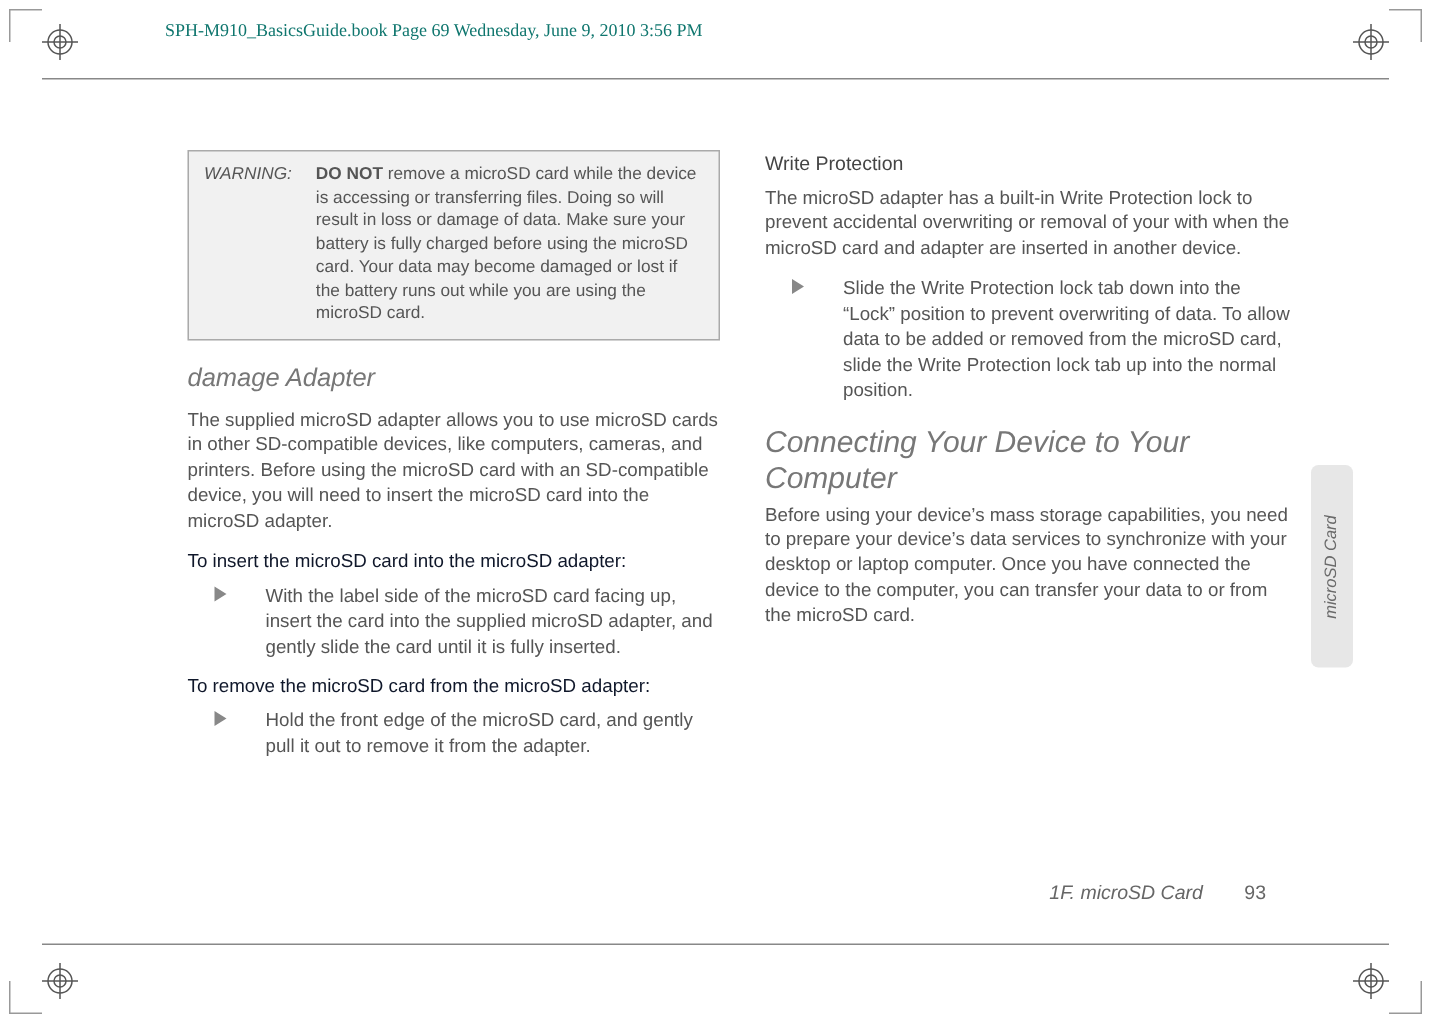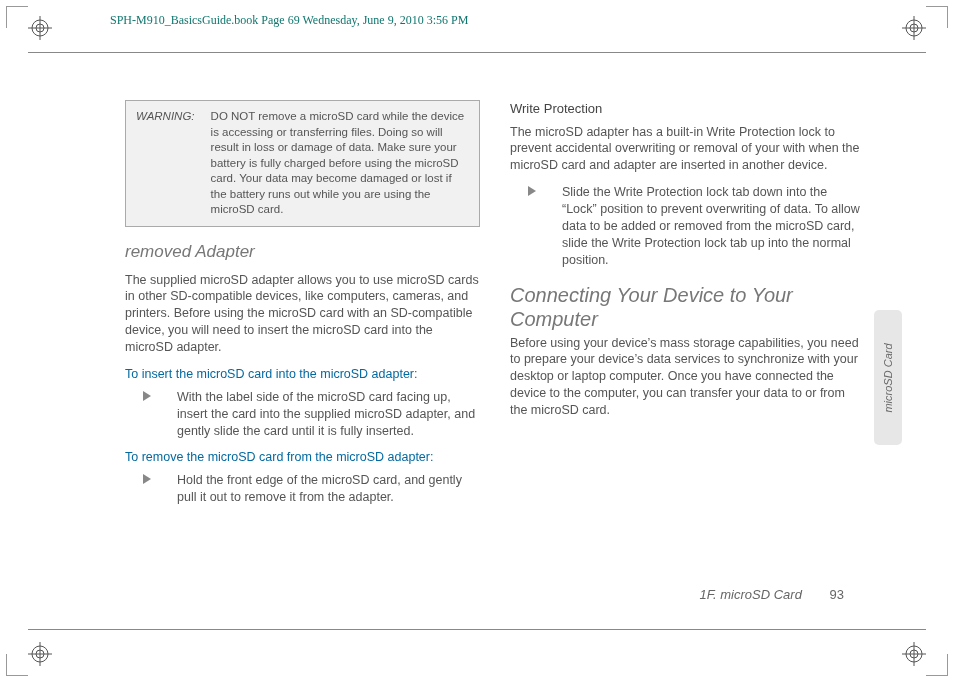--- a/index.html
+++ b/index.html
@@ -55,40 +55,40 @@
     border: 1px solid #aaa;
     background: #f1f1f1;
     padding: 8px 10px 8px 10px;
     margin-bottom: 14px;
     font-size: 11.5px;
     color: #555;
     display: flex;
     gap: 16px;
   }
   .warning-label { font-style: italic; white-space: nowrap; }
-  .warning-text b { font-weight: normal; }
+  .warning-text b { font-weight: bold; }
   h2.sec {
     font-size: 17px;
     font-weight: normal;
     font-style: italic;
     color: #777;
     margin: 4px 0 8px 0;
     font-family: Arial, Helvetica, sans-serif;
   }
   h2.sec-large {
     font-size: 20px;
     font-weight: normal;
     font-style: italic;
     color: #777;
     margin: 14px 0 4px 0;
     line-height: 1.2;
   }
   .subhead {
     font-size: 12.5px;
-    color: #0369a1;
+    color: #0f172a;
     margin: 8px 0 6px 0;
   }
   .sub-black {
     font-size: 13px;
     color: #444;
     margin-bottom: 6px;
   }
   .bullet {
     display: flex;
     gap: 26px;
@@ -184,21 +184,21 @@
 
 <div class="page">
   <div class="col">
     <div class="warning-box">
       <div class="warning-label">WARNING:</div>
       <div class="warning-text">
         <b>DO NOT</b><span> remove a microSD card while the device is accessing or transferring files. Doing so will result in loss or damage of data. Make sure your battery is fully charged before using the microSD card. Your data may become damaged or lost if the battery runs out while you are using the microSD card.</span>
       </div>
     </div>
 
-    <h2 class="sec">removed Adapter</h2>
+    <h2 class="sec">damage Adapter</h2>
     <p>The supplied microSD adapter allows you to use microSD cards in other SD-compatible devices, like computers, cameras, and printers. Before using the microSD card with an SD-compatible device, you will need to insert the microSD card into the microSD adapter.</p>
 
     <div class="subhead">To insert the microSD card into the microSD adapter:</div>
     <div class="bullet">
       <div class="tri"></div>
       <div class="txt">With the label side of the microSD card facing up, insert the card into the supplied microSD adapter, and gently slide the card until it is fully inserted.</div>
     </div>
 
     <div class="subhead">To remove the microSD card from the microSD adapter:</div>
     <div class="bullet">

